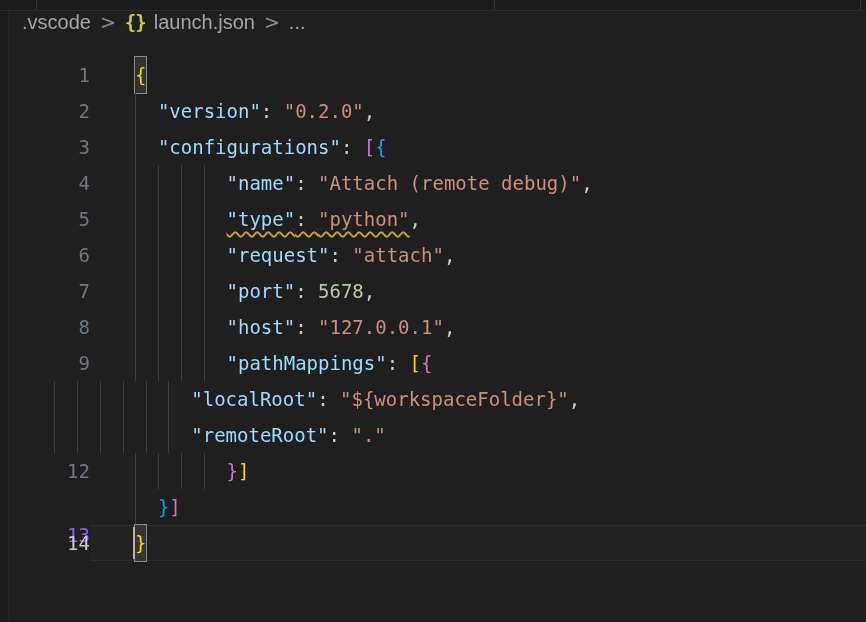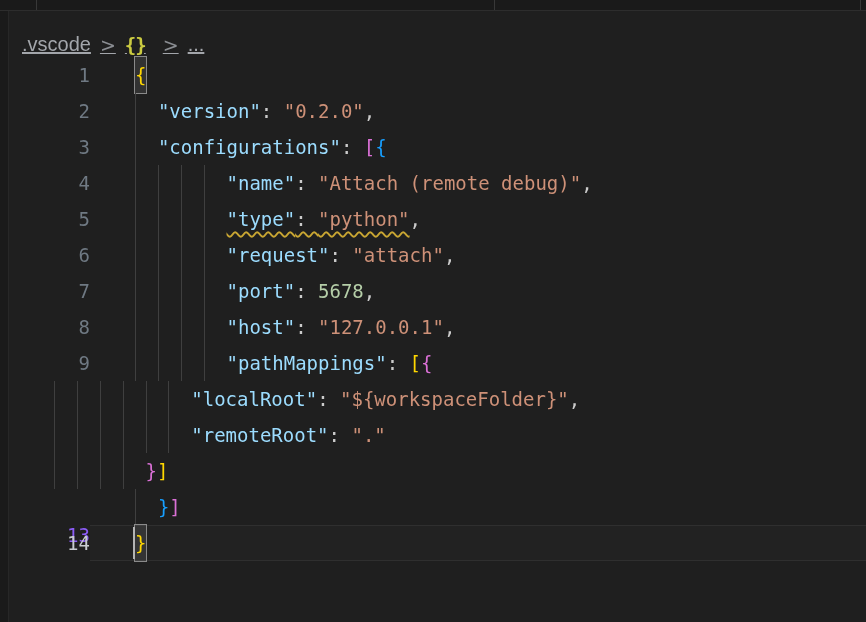--- a/index.html
+++ b/index.html
@@ -7,22 +7,22 @@
     width:866px;height:622px;overflow:hidden;position:relative;
     background:#1f1f1f;
     font-family:"DejaVu Sans Mono",monospace;
   }
   .top-strip{position:absolute;left:0;top:0;width:866px;height:10px;background:#1a1a1a;border-bottom:1px solid #2d2d2d;z-index:3;}
   .tab-sep{position:absolute;top:0;width:1px;height:10px;background:#383838;}
   .left-strip{position:absolute;left:0;top:0;width:8px;height:622px;background:#1a1a1a;border-right:1px solid #272727;z-index:2;}
 
   .breadcrumb{
     position:absolute;left:9px;top:11px;height:45px;right:0;
-    display:flex;align-items:flex-end;padding-left:13px;
-    font-family:"Liberation Sans",sans-serif;font-size:20px;color:#a3a6ab;text-decoration:underline;
+    display:flex;align-items:flex-start;padding-left:13px;
+    font-family:"Liberation Sans",sans-serif;font-size:20px;color:#a3a6ab;
   }
   .bc-item{cursor:pointer;}
   .bc-sep{color:#8a8d92;margin:0 9px;font-size:19px;font-family:"DejaVu Sans",sans-serif;}
   .bc-icon{font-family:"DejaVu Sans Mono",monospace;font-size:19px;font-weight:bold;letter-spacing:-1px;margin-right:8px;}
 
   .code{position:absolute;left:9px;top:57px;right:0;}
   .row{display:flex;height:36px;line-height:36px;font-size:19px;}
   .gutter{width:81px;flex:none;text-align:right;color:#6f7983;cursor:pointer;}
   .row.cur .gutter{color:#c8ccd0;}
   .content{flex:1;position:relative;white-space:pre;padding-left:45px;color:#cccccc;cursor:text;}
@@ -52,20 +52,21 @@
   <div class="tab-sep" style="left:36px"></div>
   <div class="tab-sep" style="left:494px"></div>
   <div class="tab-sep" style="left:860px"></div>
 </div>
 <div class="left-strip"></div>
 
 <div class="breadcrumb">
   <span class="bc-item">.vscode</span>
   <span class="bc-sep">&gt;</span>
   <span class="bc-icon" style="color: rgb(203, 203, 65);">{}</span>
+  <span class="bc-item">launch.json</span>
   <span class="bc-sep">&gt;</span>
   <span class="bc-item">...</span>
 </div>
 
 <div class="code" id="code">
     <div class="row">
       <div class="gutter" style="color: rgb(111, 121, 131);">1</div>
       <div class="content"><span class="tok box" style="color: rgb(255, 215, 0);">{</span></div>
     </div>
     <div class="row">
@@ -100,20 +101,21 @@
       <div class="gutter" style="color: rgb(111, 121, 131);">9</div>
       <div class="content"><div class="guide" style="left: 45px; background: rgb(63, 63, 63);"></div><div class="guide" style="left: 67.88px; background: rgb(63, 63, 63);"></div><div class="guide" style="left: 90.76px; background: rgb(63, 63, 63);"></div><div class="guide" style="left: 113.64px; background: rgb(63, 63, 63);"></div><span class="tok" style="color: rgb(204, 204, 204);">        </span><span class="tok" style="color: rgb(156, 220, 254);">"pathMappings"</span><span class="tok" style="color: rgb(204, 204, 204);">: </span><span class="tok" style="color: rgb(255, 215, 0);">[</span><span class="tok" style="color: rgb(218, 112, 214);">{</span></div>
     </div>
     <div class="row">
       <div class="content"><div class="guide" style="left: 45px; background: rgb(63, 63, 63);"></div><div class="guide" style="left: 67.88px; background: rgb(63, 63, 63);"></div><div class="guide" style="left: 90.76px; background: rgb(63, 63, 63);"></div><div class="guide" style="left: 113.64px; background: rgb(63, 63, 63);"></div><div class="guide" style="left: 136.52px; background: rgb(63, 63, 63);"></div><div class="guide" style="left: 159.4px; background: rgb(63, 63, 63);"></div><span class="tok" style="color: rgb(204, 204, 204);">            </span><span class="tok" style="color: rgb(156, 220, 254);">"localRoot"</span><span class="tok" style="color: rgb(204, 204, 204);">: </span><span class="tok" style="color: rgb(206, 145, 120);">"${workspaceFolder}"</span><span class="tok" style="color: rgb(204, 204, 204);">,</span></div>
     </div>
     <div class="row">
       <div class="content"><div class="guide" style="left: 45px; background: rgb(63, 63, 63);"></div><div class="guide" style="left: 67.88px; background: rgb(63, 63, 63);"></div><div class="guide" style="left: 90.76px; background: rgb(63, 63, 63);"></div><div class="guide" style="left: 113.64px; background: rgb(63, 63, 63);"></div><div class="guide" style="left: 136.52px; background: rgb(63, 63, 63);"></div><div class="guide" style="left: 159.4px; background: rgb(63, 63, 63);"></div><span class="tok" style="color: rgb(204, 204, 204);">            </span><span class="tok" style="color: rgb(156, 220, 254);">"remoteRoot"</span><span class="tok" style="color: rgb(204, 204, 204);">: </span><span class="tok" style="color: rgb(206, 145, 120);">"."</span></div>
     </div>
     <div class="row">
+      <div class="gutter" style="color: rgb(111, 121, 131);">12</div>
       <div class="content"><div class="guide" style="left: 45px; background: rgb(63, 63, 63);"></div><div class="guide" style="left: 67.88px; background: rgb(63, 63, 63);"></div><div class="guide" style="left: 90.76px; background: rgb(63, 63, 63);"></div><div class="guide" style="left: 113.64px; background: rgb(63, 63, 63);"></div><span class="tok" style="color: rgb(204, 204, 204);">        </span><span class="tok" style="color: rgb(218, 112, 214);">}</span><span class="tok" style="color: rgb(255, 215, 0);">]</span></div>
     </div>
     <div class="row">
       <div class="gutter" style="color: #8b5cf6; margin-top: 28px;">13</div>
       <div class="content"><div class="guide" style="left: 45px; background: rgb(63, 63, 63);"></div><span class="tok" style="color: rgb(204, 204, 204);">  </span><span class="tok" style="color: rgb(23, 159, 255);">}</span><span class="tok" style="color: rgb(218, 112, 214);">]</span></div>
     </div>
     <div class="row cur">
       <div class="gutter" style="color: rgb(200, 204, 208);">14</div>
       <div class="content"><div class="cursor"></div><span class="tok box" style="color: rgb(255, 215, 0);">}</span></div>
     </div>

